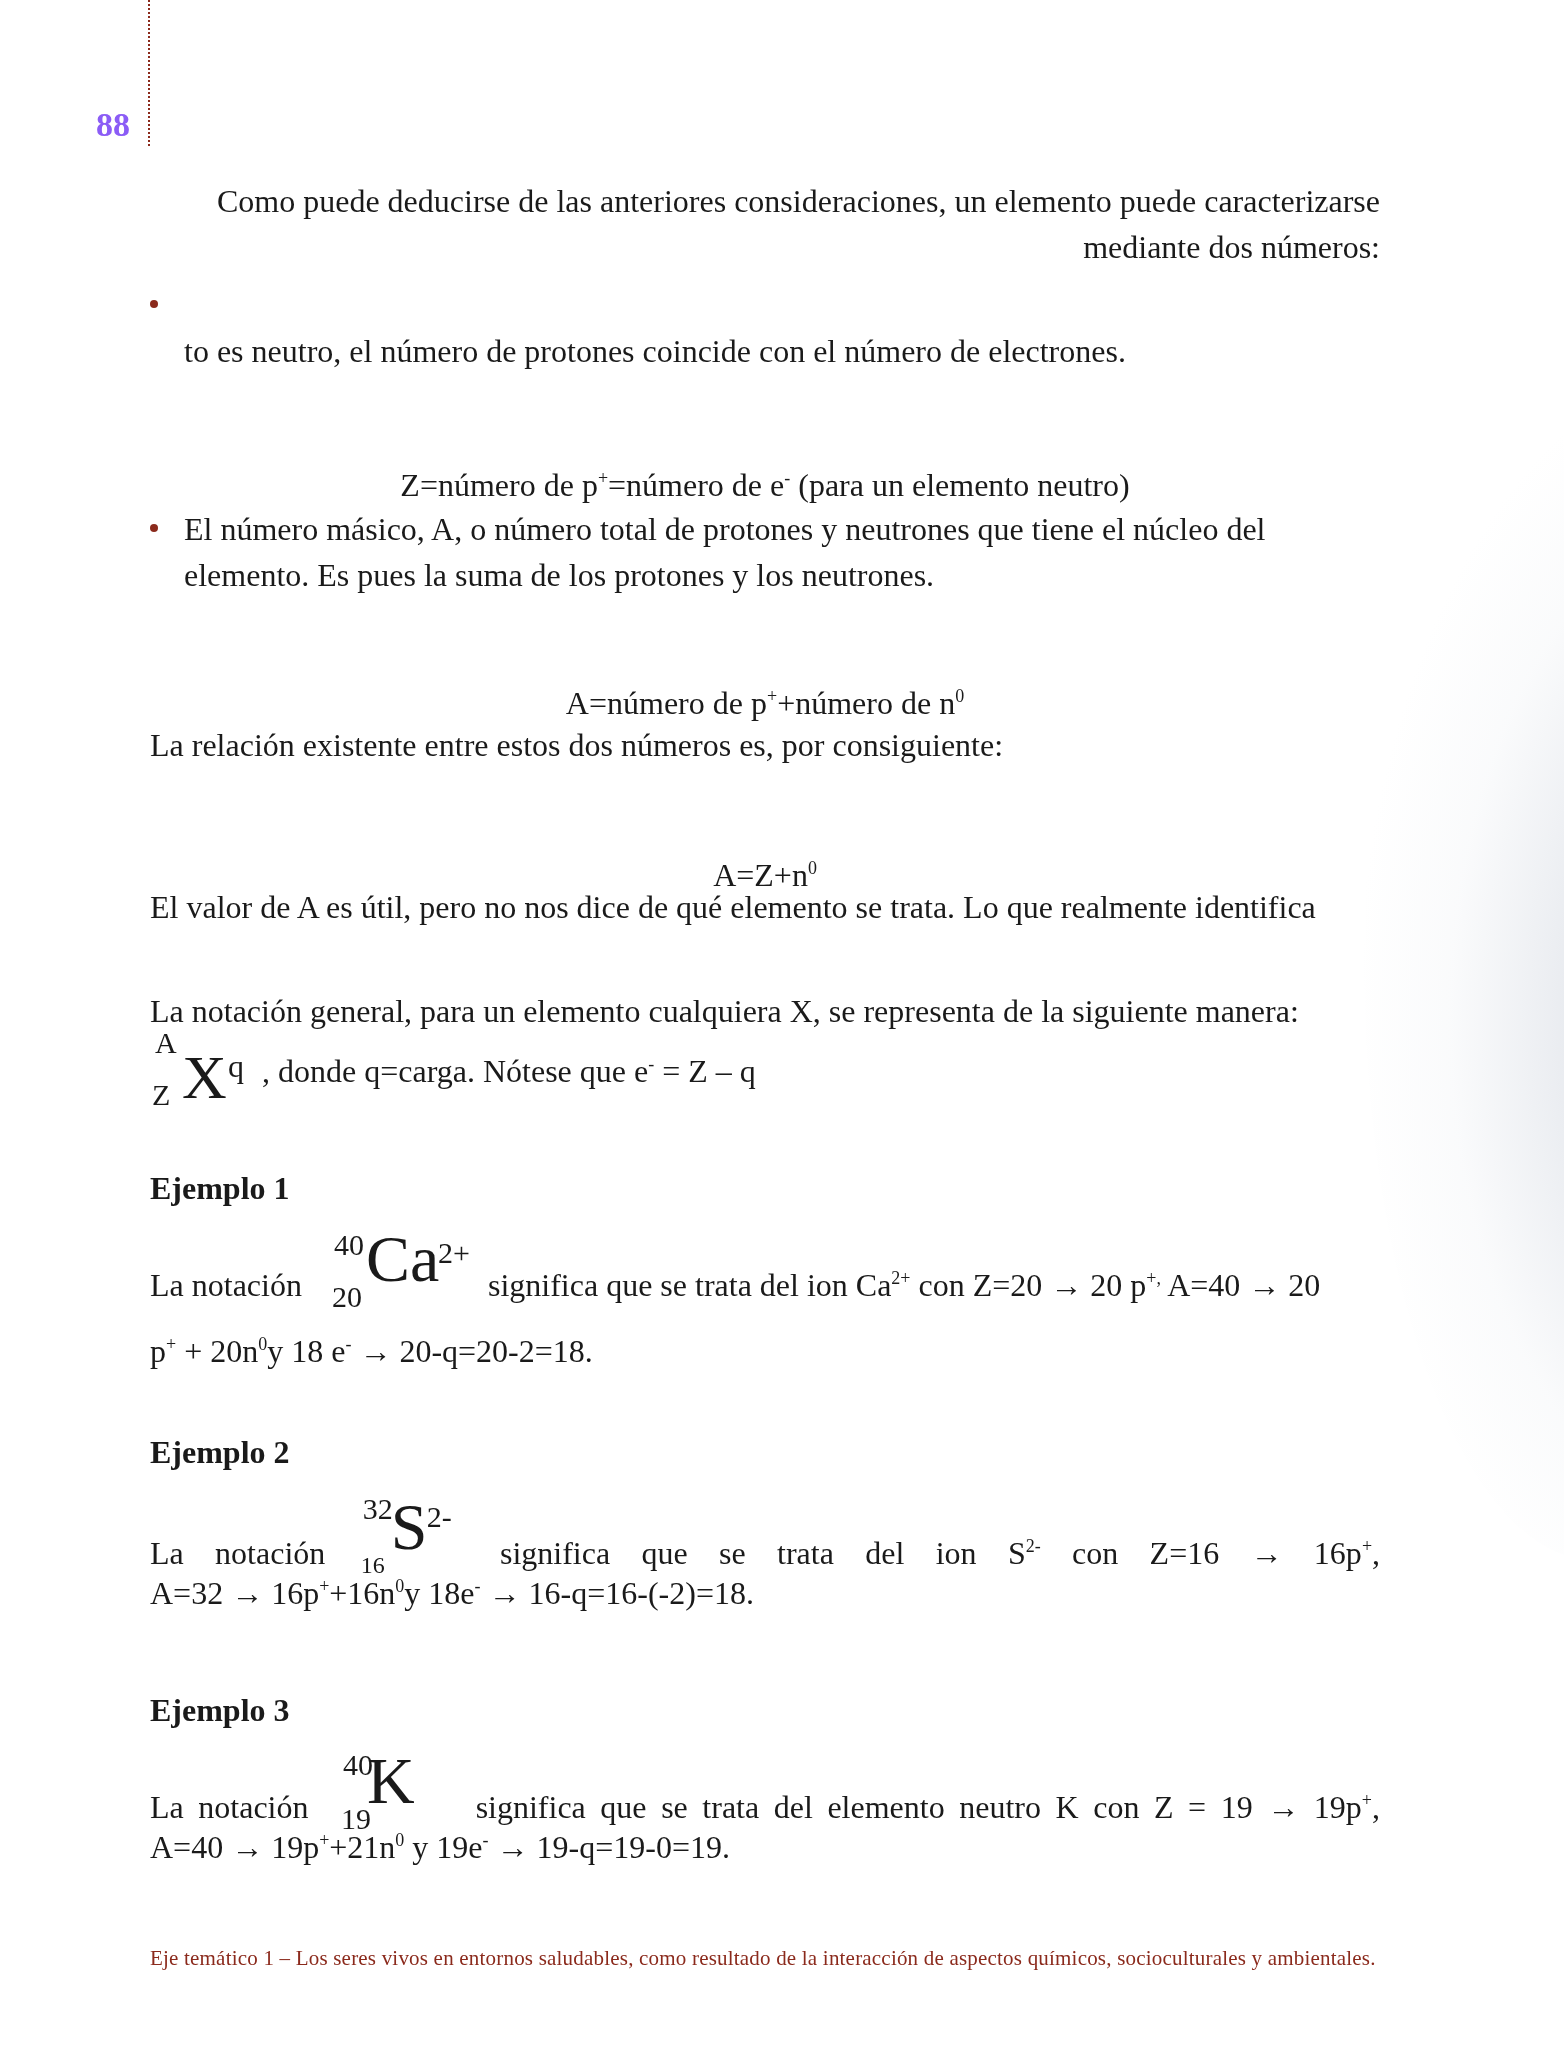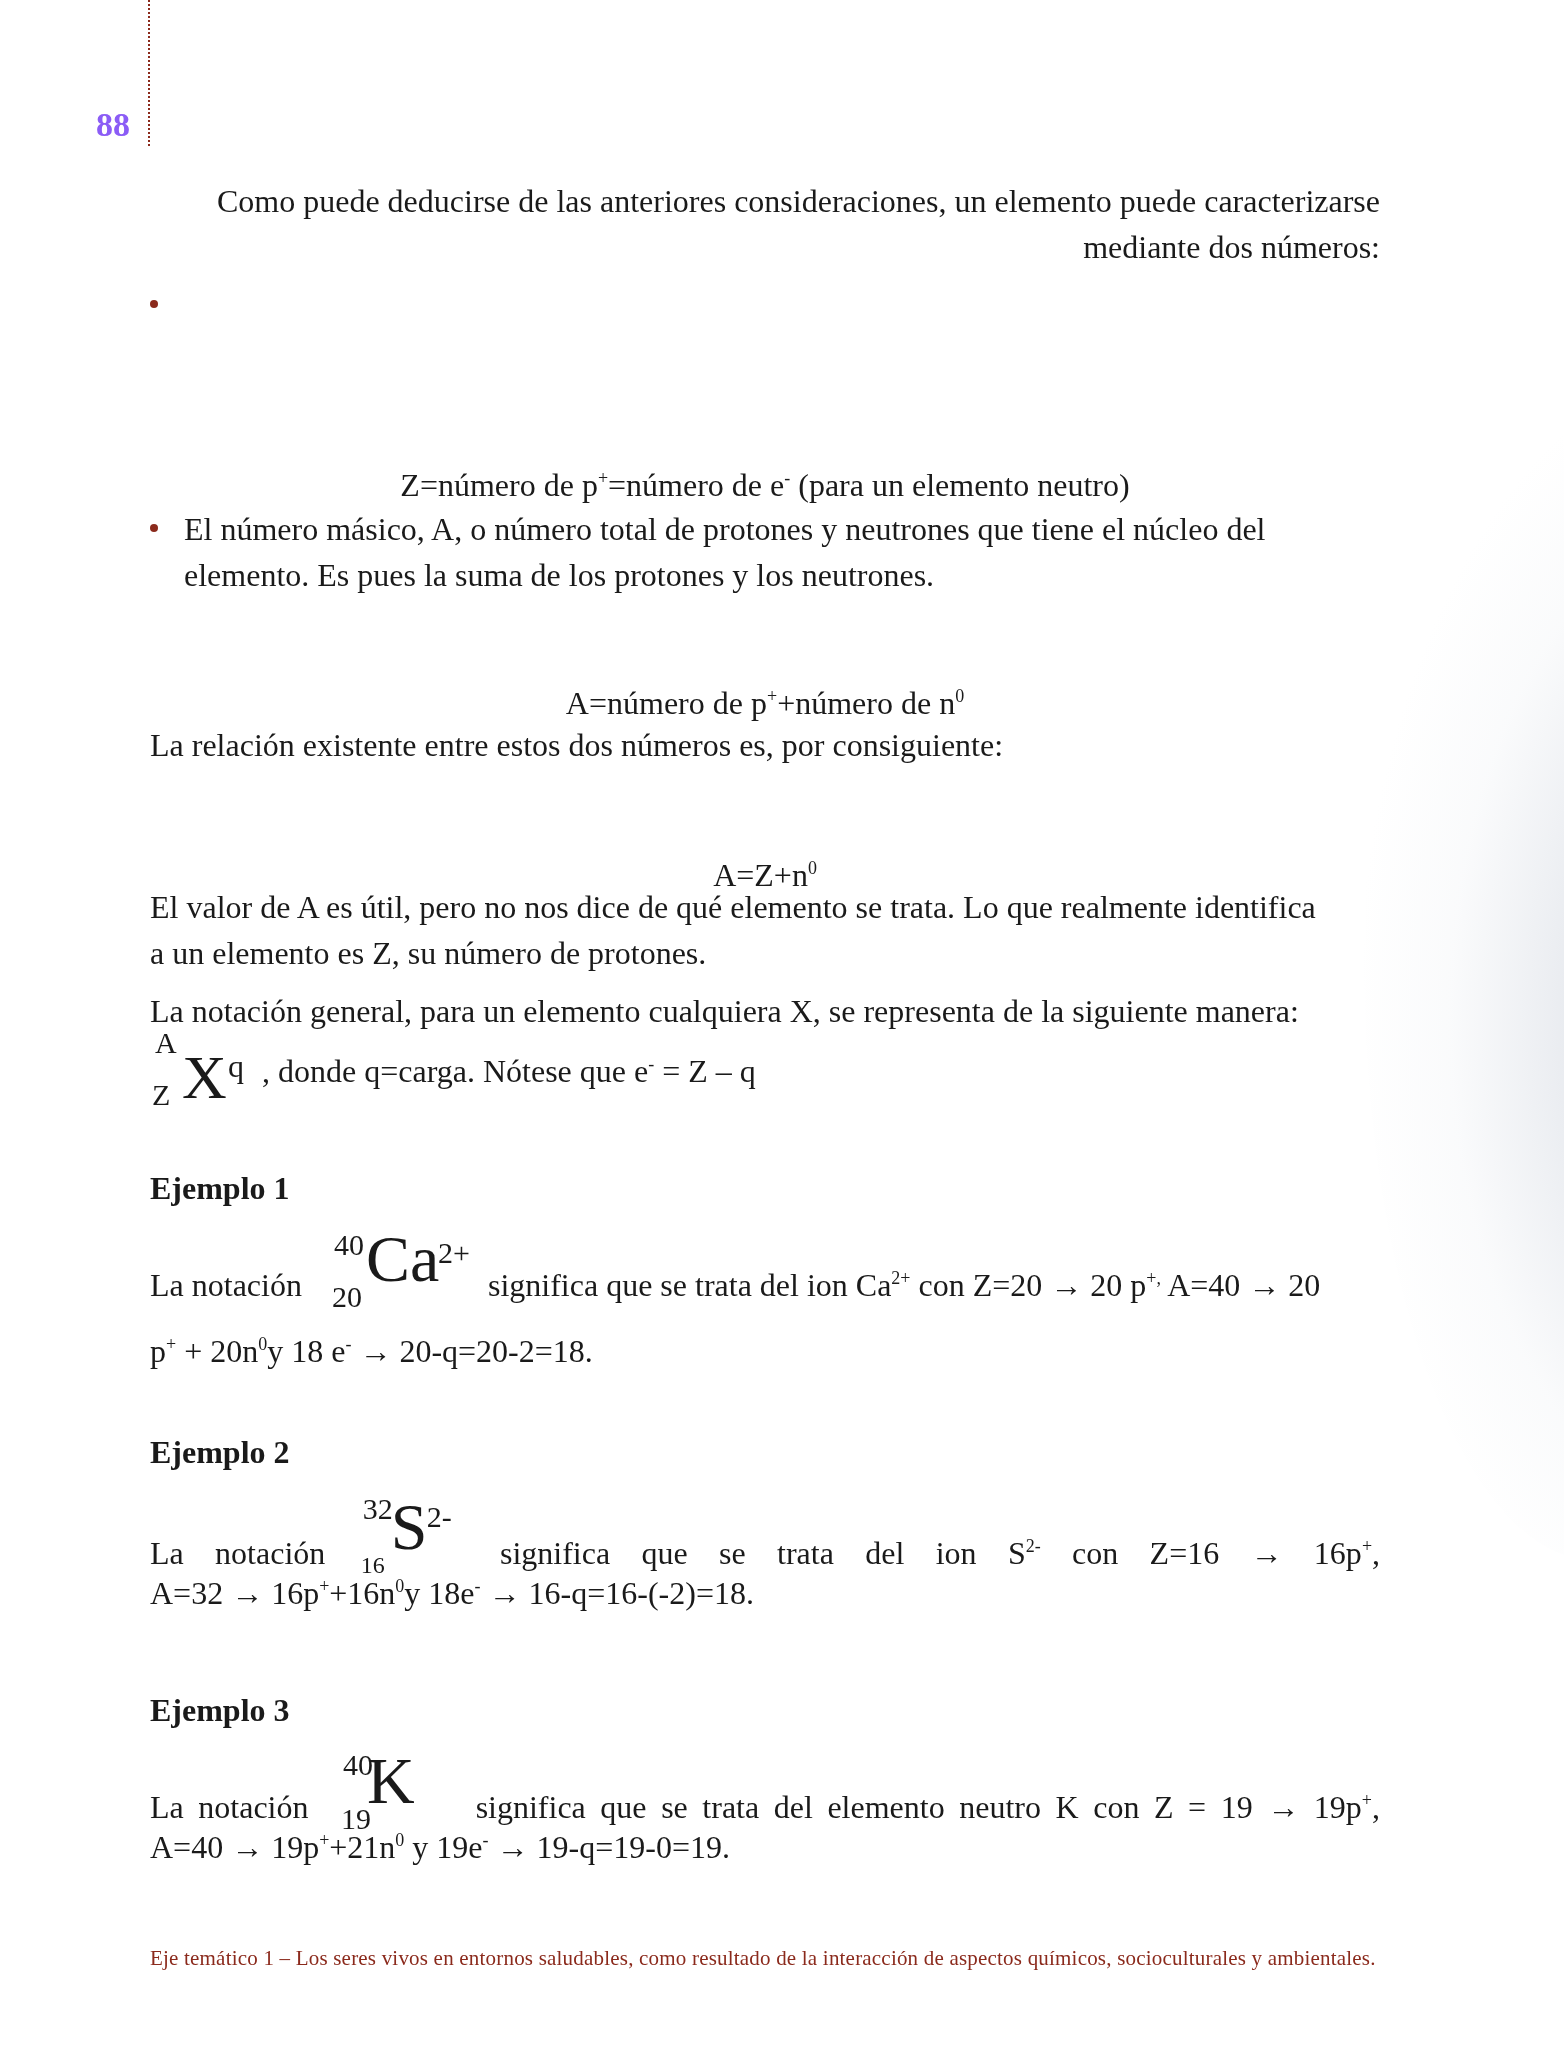--- a/index.html
+++ b/index.html
@@ -52,20 +52,21 @@
 
 <div class="p" style="top:178px;text-align:right;">
   <span>Como puede deducirse de las anteriores consideraciones, un elemento puede caracterizarse</span><br>
   <span>mediante dos números:</span>
 </div>
 
 <div class="bullet-item" style="top:282px;">
   <span class="dot"></span>
   <span class="txt">
     <br>
+    <span>to es neutro, el número de protones coincide con el número de electrones.</span>
   </span>
 </div>
 
 <div class="center" style="top:414px;">
   <span>Z=número de p</span><sup class="s">+</sup><span>=número de e</span><sup class="s">-</sup><span> (para un elemento neutro)</span>
 </div>
 
 <div class="bullet-item" style="top:506px;">
   <span class="dot"></span>
   <span class="txt">
@@ -79,21 +80,20 @@
 </div>
 
 <div class="p" style="top:722px;">La relación existente entre estos dos números es, por consiguiente:</div>
 
 <div class="center" style="top:804px;">
   <span>A=Z+n</span><sup class="s">0</sup>
 </div>
 
 <div class="p" style="top:884px;">
   <span>El valor de A es útil, pero no nos dice de qué elemento se trata. Lo que realmente identifica</span><br>
-  <span>a un elemento es Z, su número de protones.</span>
 </div>
 
 <div class="p" style="top:988px;">La notación general, para un elemento cualquiera X, se representa de la siguiente manera:</div>
 
 <div class="gen-notation">
   <span style="left:5px; top:4px; font-size:30px;">A</span>
   <span style="left:2px; top:56px; font-size:30px;">Z</span>
   <span style="left:32px; top:22px; font-size:62px;">X</span>
   <span style="left:78px; top:26px; font-size:32px;">q</span>
 </div>

